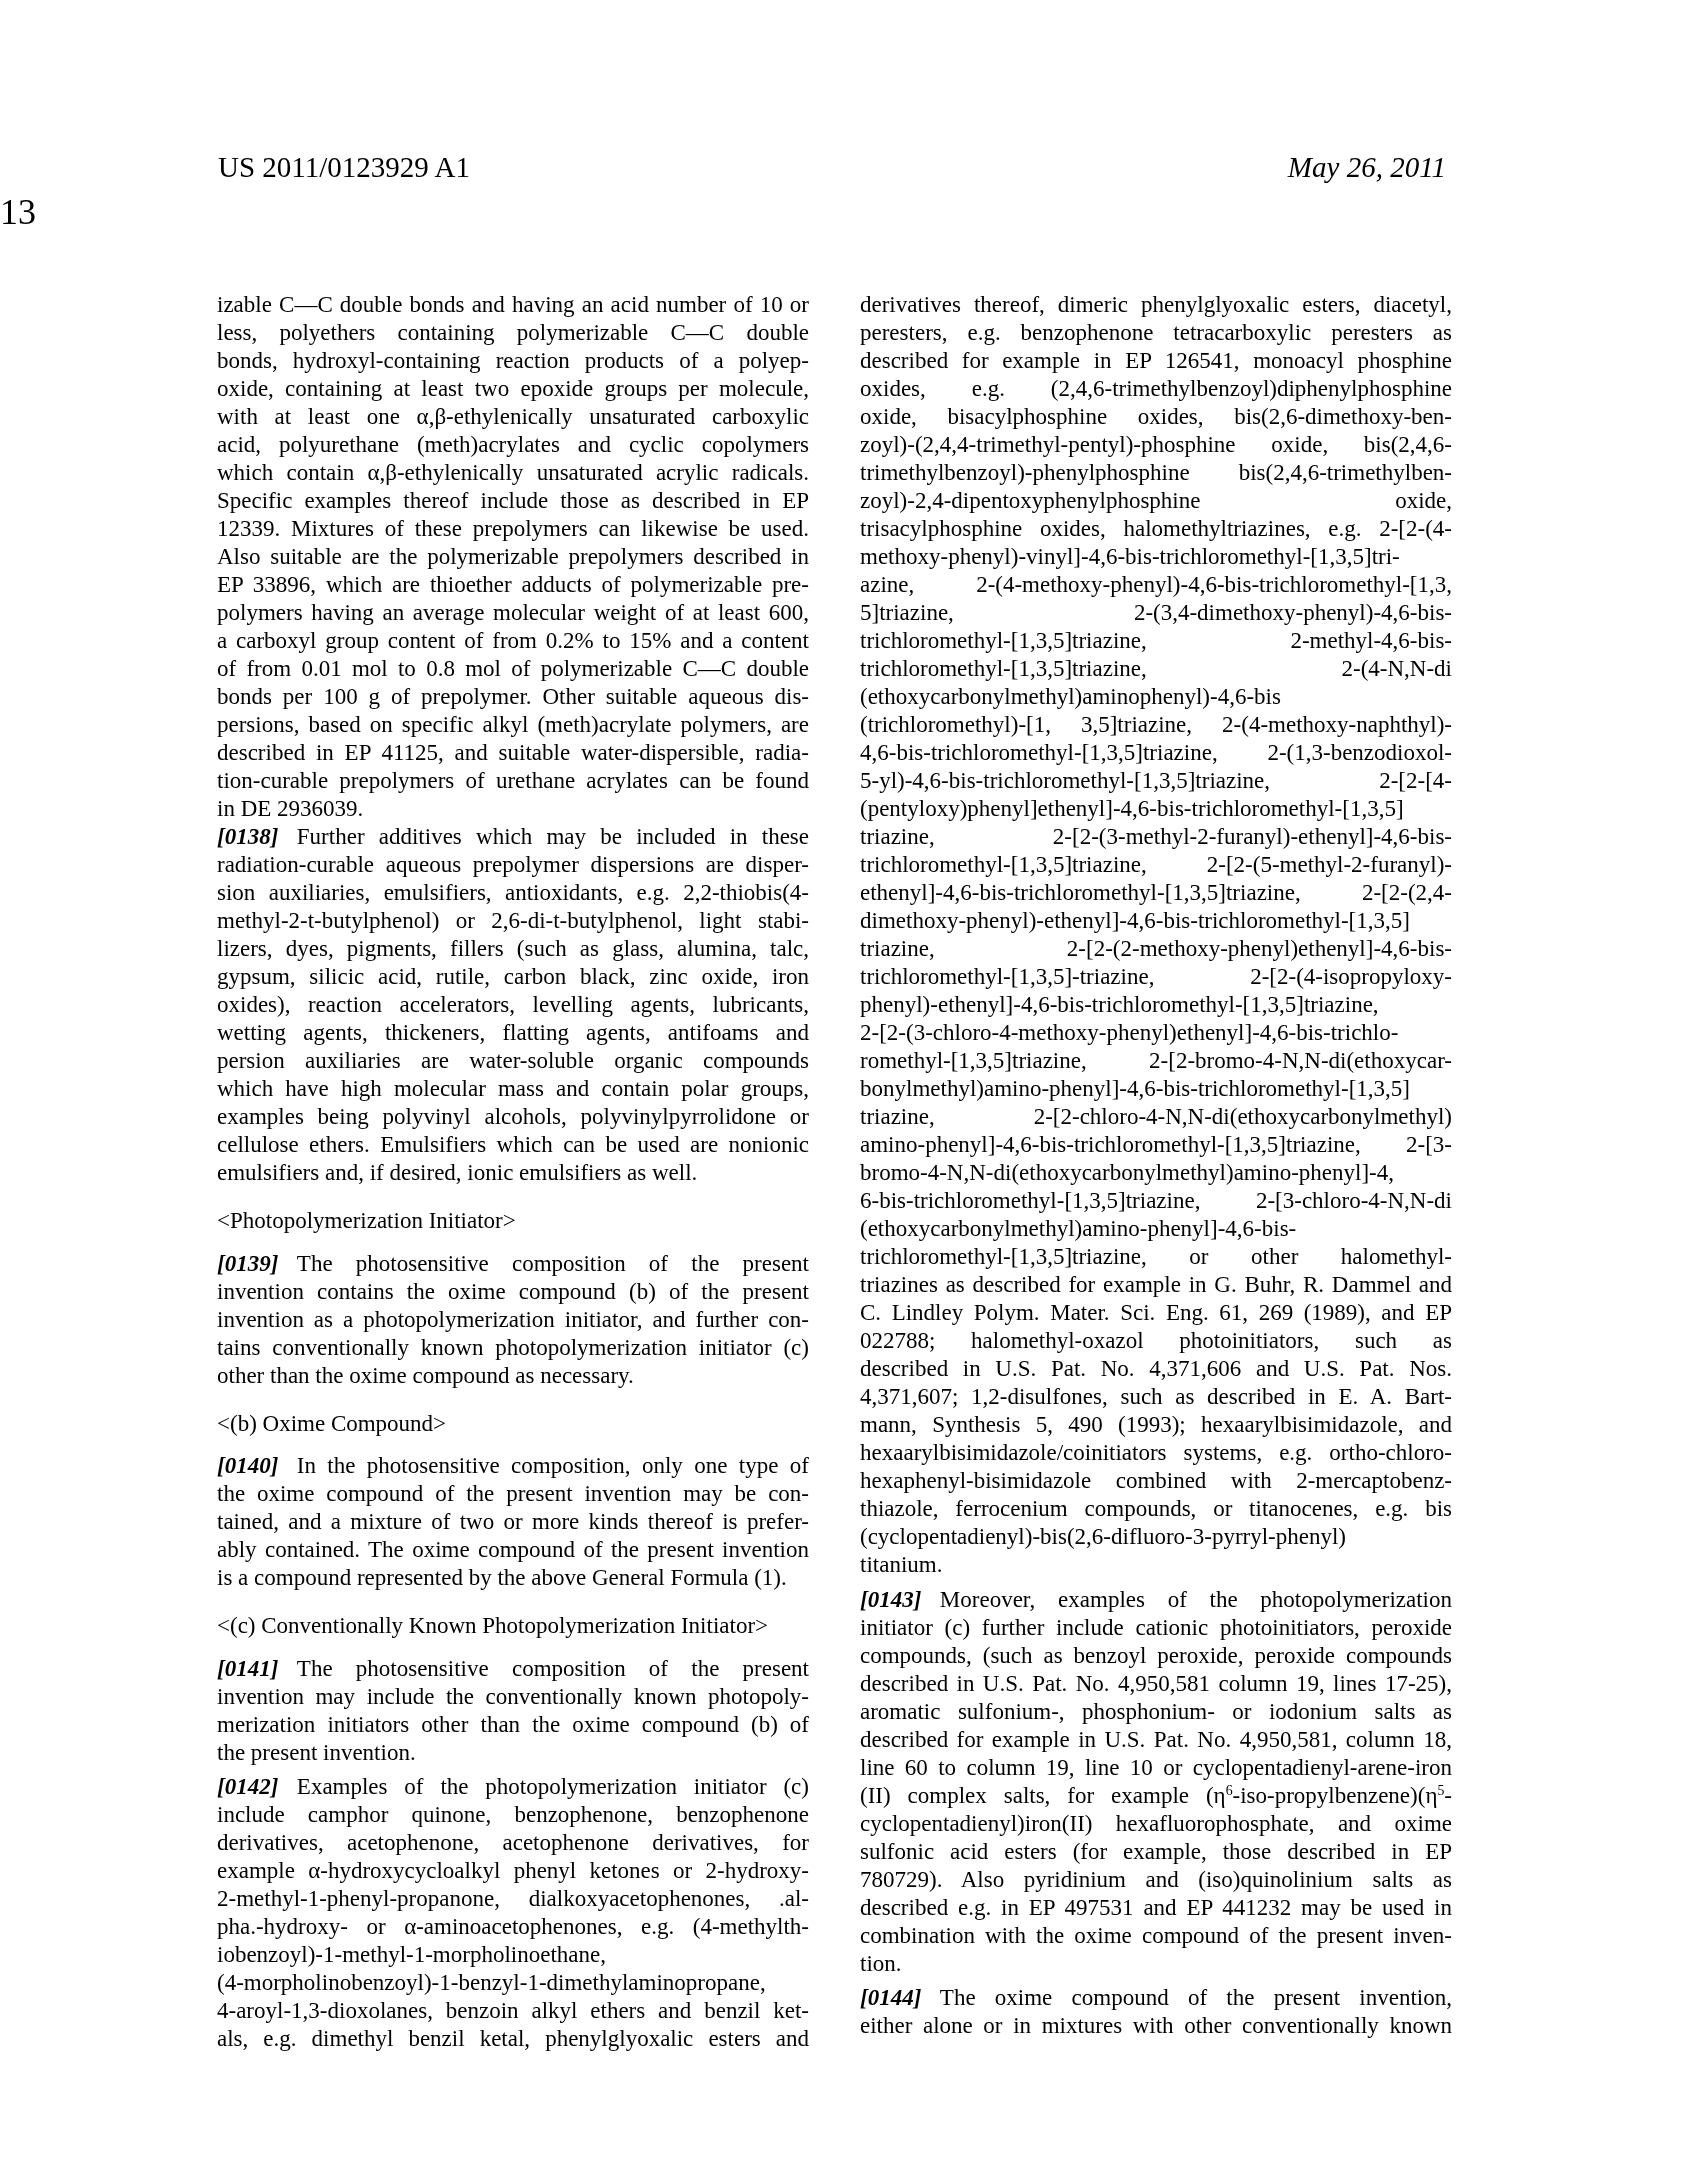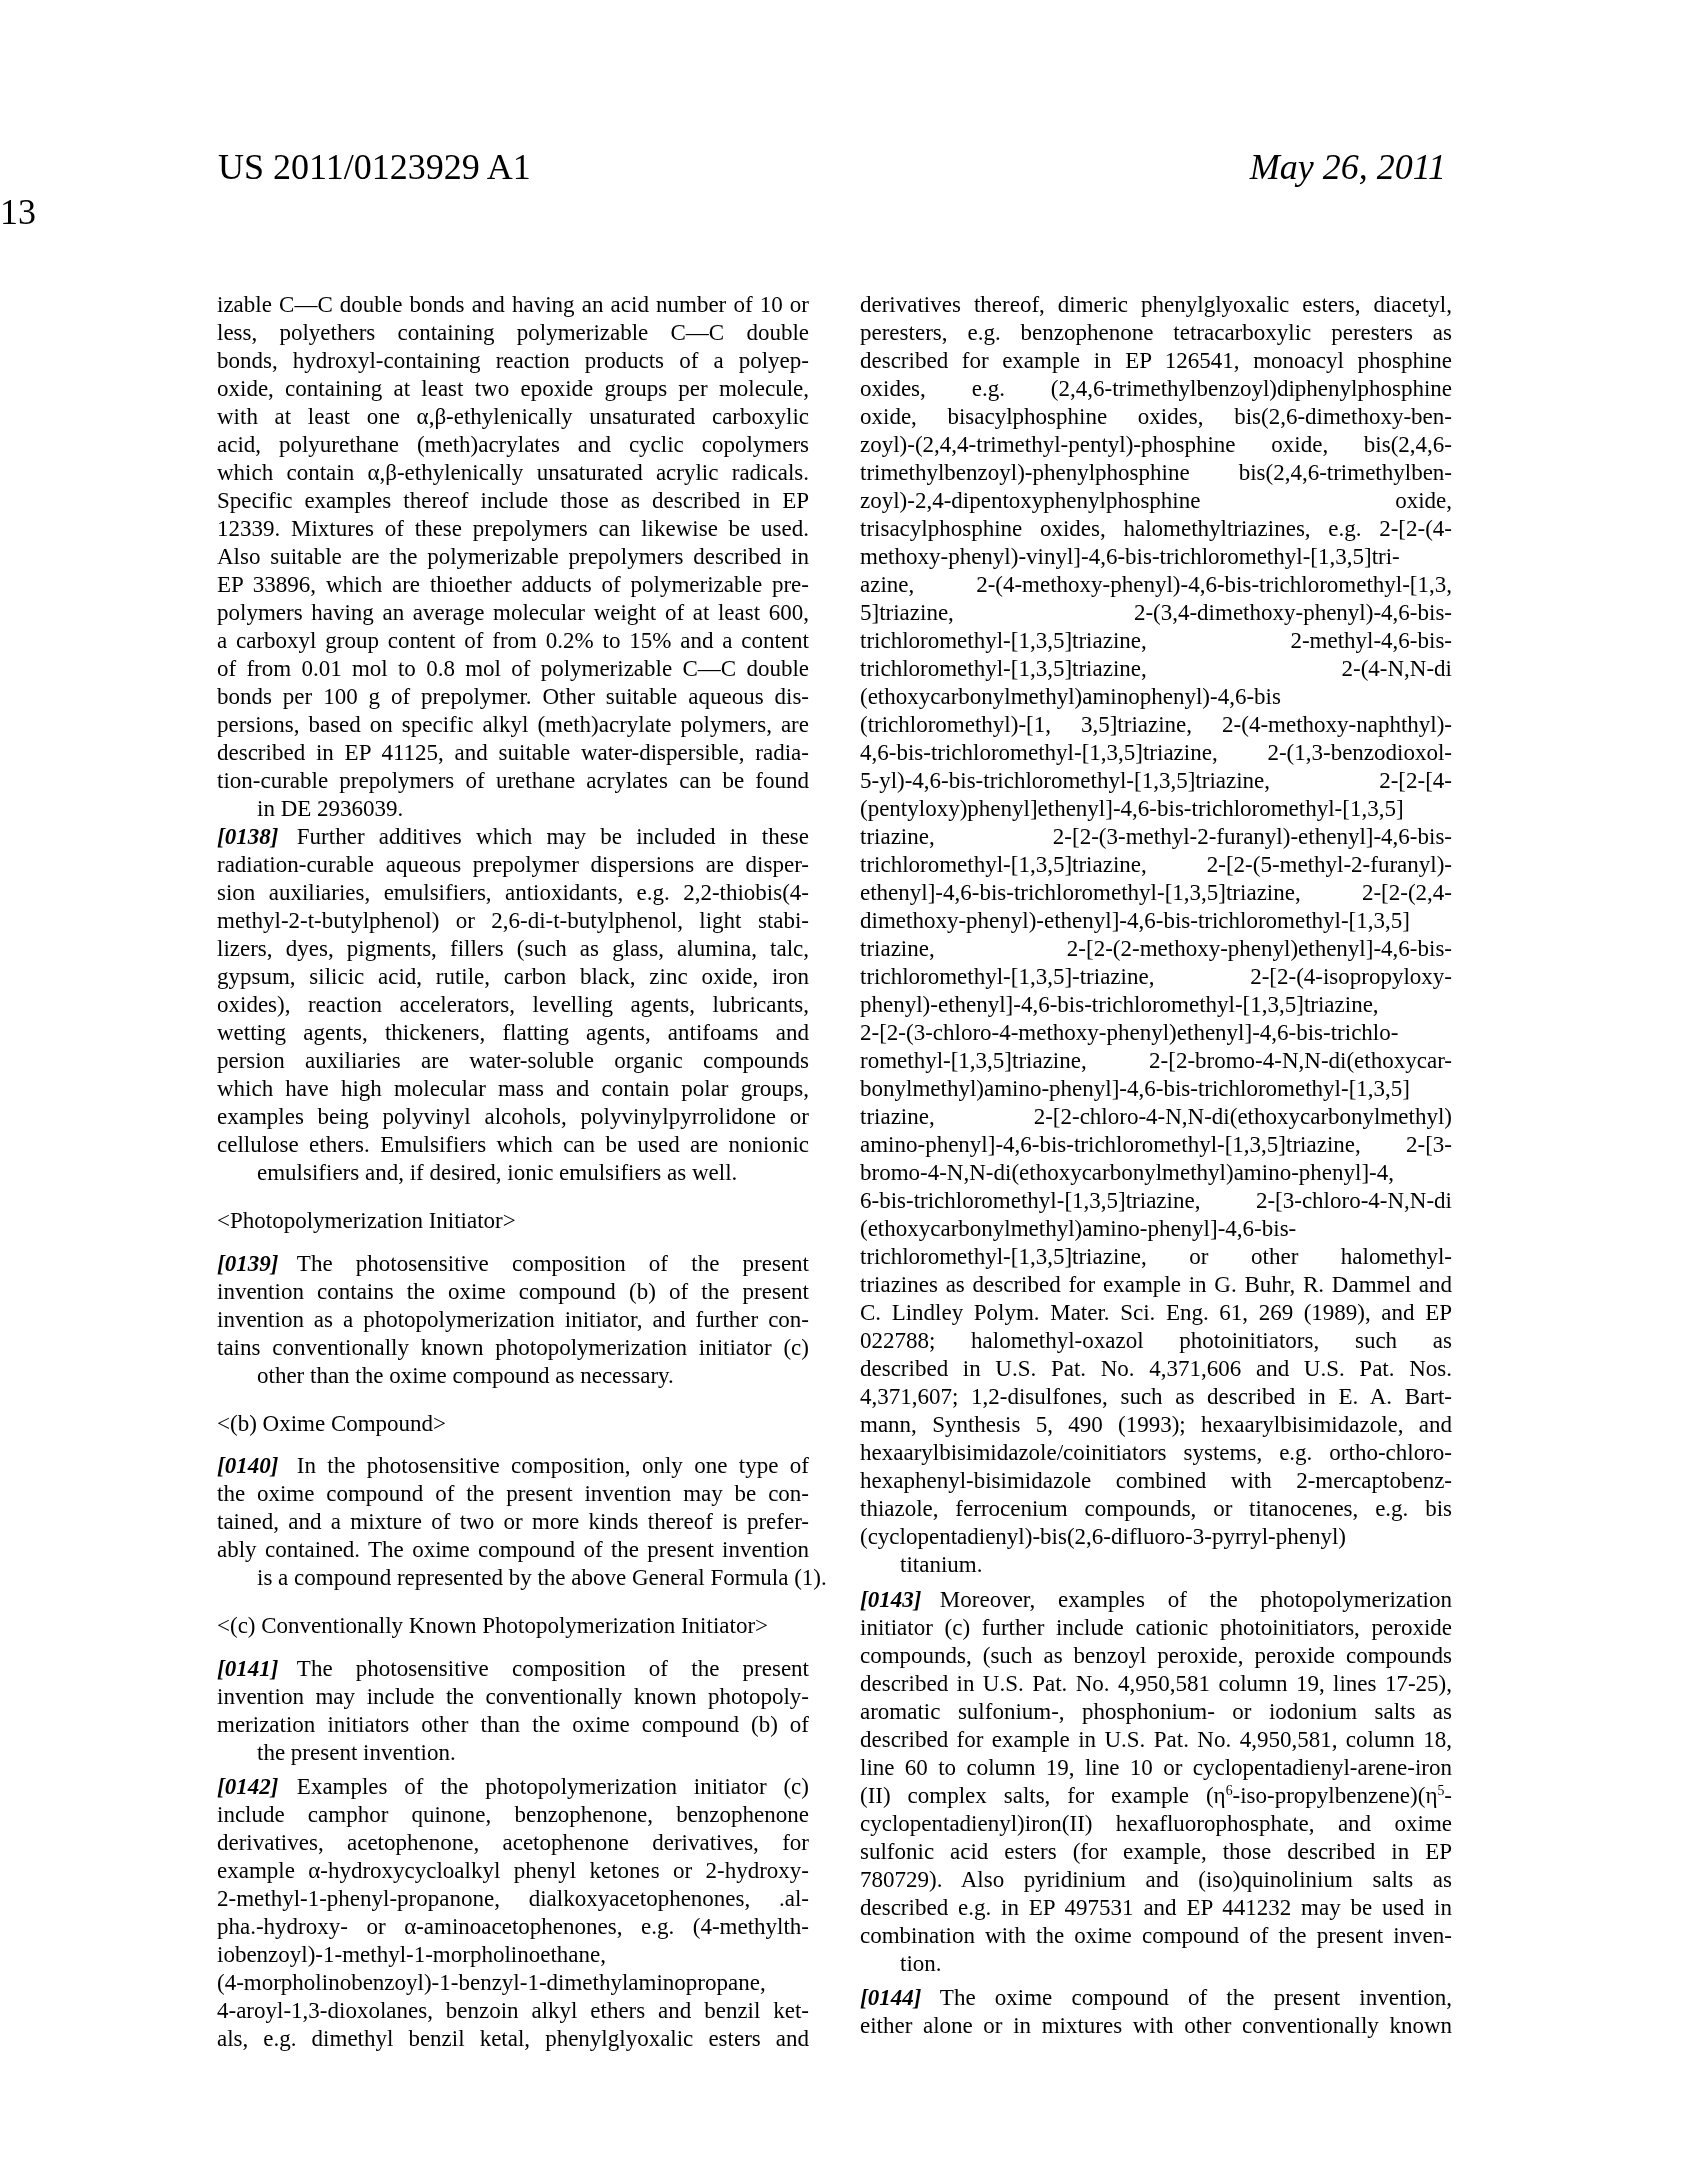--- a/index.html
+++ b/index.html
@@ -1,25 +1,25 @@
 <!DOCTYPE html>
 <html style="font-size:10.6px"><head>
 <meta charset="utf-8">
 <style>
   html, body { margin: 0; padding: 0; background: #ffffff; }
   body { width: 1694px; height: 2183px; position: relative; overflow: hidden; color: #000; font-family: "Liberation Serif", "DejaVu Serif", serif; }
-  .hdr { position: absolute; top: 147px; font-size: 36px; line-height: 40px; white-space: nowrap; }
+  .hdr { position: absolute; top: 147px; font-size: 29px; line-height: 40px; white-space: nowrap; }
   .hdr-left { left: 218px; }
   .hdr-right { right: 248px; font-style: italic; }
   .page-num { position: absolute; top: 192px; left: 0; width: 1694px; text-align: left; font-size: 36px; line-height: 40px; }
   .col { position: absolute; top: 291px; font-size: 23px; line-height: 28px; }
   .col-left { left: 217px; width: 592px; }
   .col-right { left: 860px; width: 592px; }
   .ln { display: block; text-align: justify; text-align-last: justify; white-space: nowrap; height: 28px; overflow: visible; }
-  .ln.last { text-align-last: left; margin-left: 40px; }
+  .ln.last { text-align-last: left; }
   .ln.nojust { text-align: right; text-align-last: left; }
   .gap-s { height: 6.6px; }
   .gap-m { height: 14.6px; }
   .gap-l { height: 20px; }
   .pnum { font-weight: bold; margin-right: 18.5px; font-style: italic; }
   .heading { display: block; height: 28px; white-space: nowrap; }
   sup { font-size: 60%; line-height: 0; vertical-align: 0.6em; }
   .para { display: block; }
 </style>
 </head>

